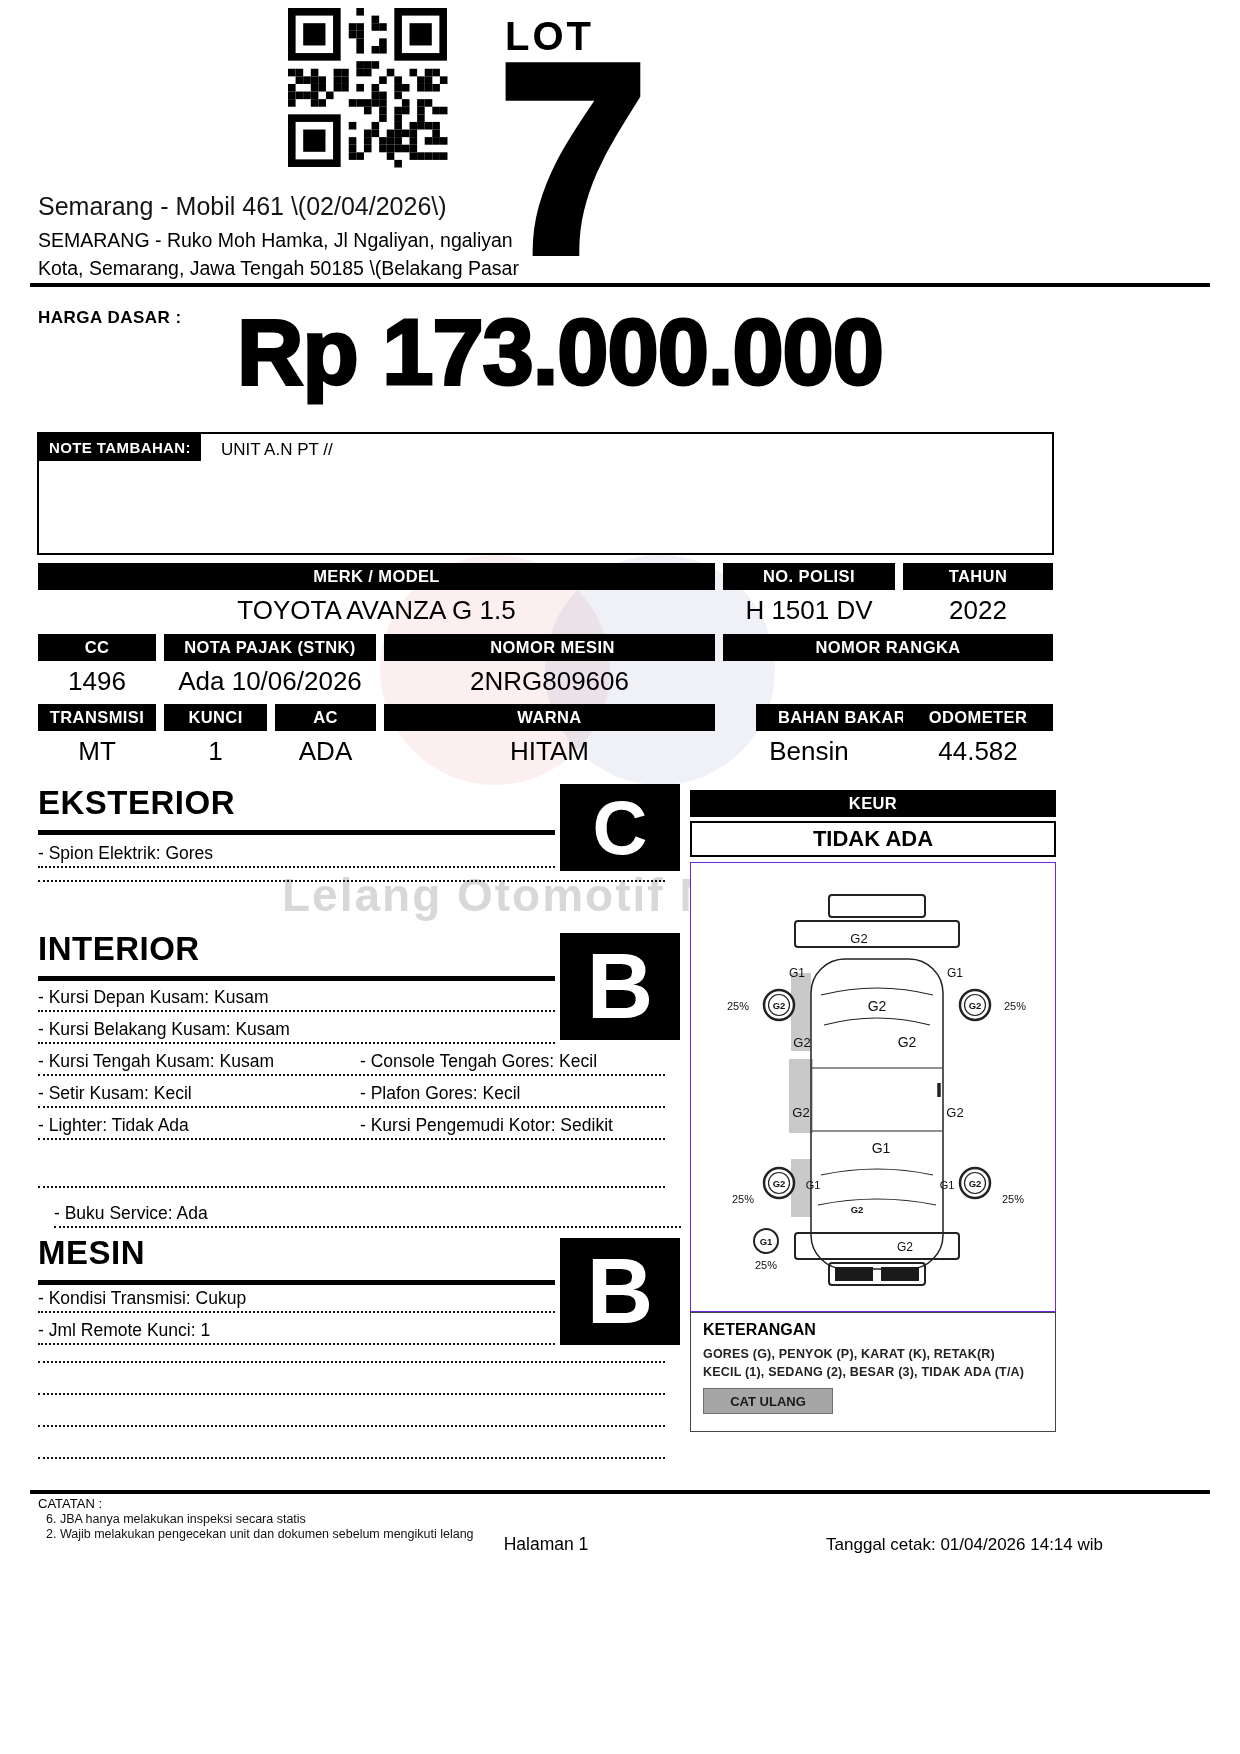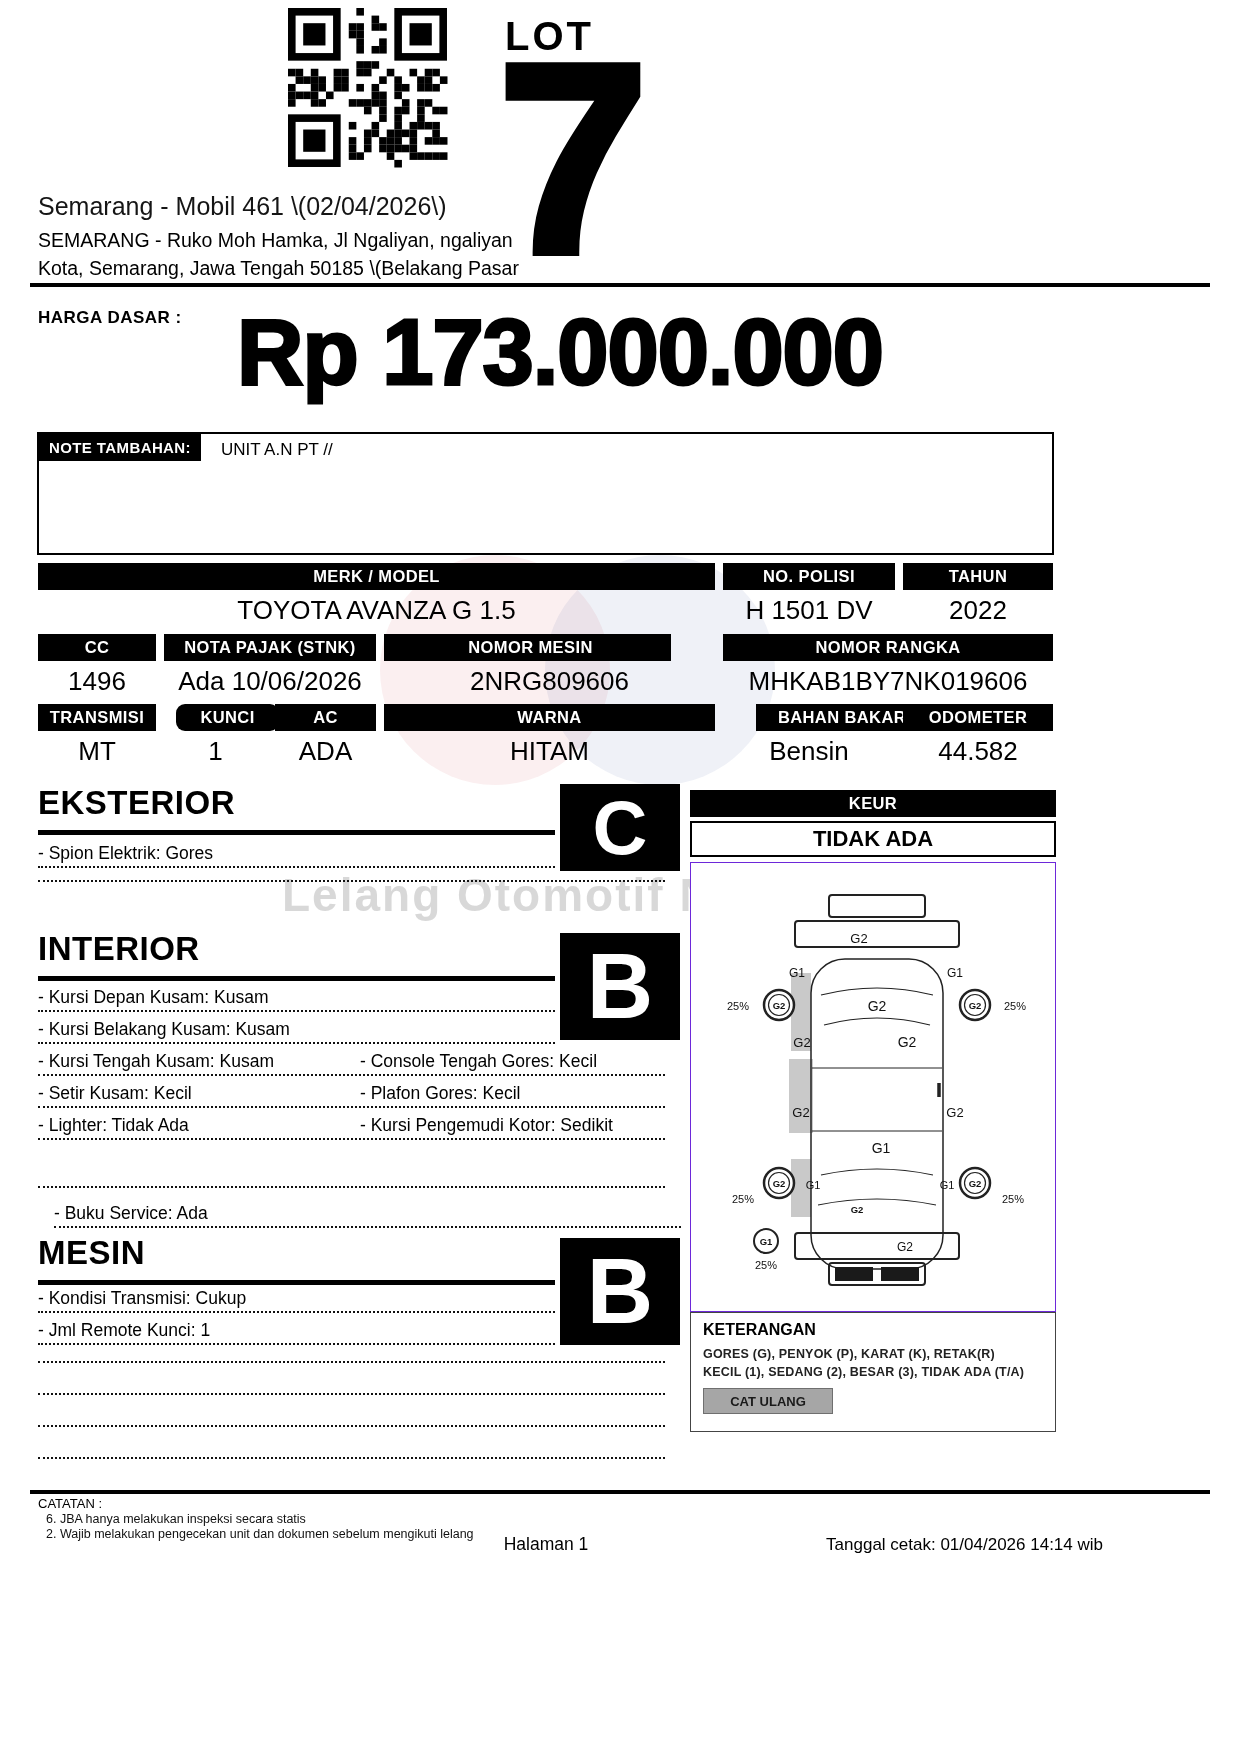--- a/index.html
+++ b/index.html
@@ -216,29 +216,28 @@
 
   <div class="bar" style="left:38px;top:563px;width:677px;">MERK / MODEL</div>
   <div class="bar" style="left:723px;top:563px;width:172px;">NO. POLISI</div>
   <div class="bar" style="left:903px;top:563px;width:150px;">TAHUN</div>
   <div class="cell" style="left:38px;top:590px;width:677px;">TOYOTA AVANZA G 1.5</div>
   <div class="cell" style="left:723px;top:590px;width:172px;">H 1501 DV</div>
   <div class="cell" style="left:903px;top:590px;width:150px;">2022</div>
 
   <div class="bar" style="left:38px;top:634px;width:118px;">CC</div>
   <div class="bar" style="left:164px;top:634px;width:212px;">NOTA PAJAK (STNK)</div>
-  <div class="bar" style="left:384px;top:634px;width:287px;padding-left:6px;">NOMOR MESIN</div>
+  <div class="bar" style="left:384px;top:634px;width:331px;padding-left:6px;">NOMOR MESIN</div>
   <div class="bar" style="left:723px;top:634px;width:330px;">NOMOR RANGKA</div>
   <div class="cell" style="left:38px;top:661px;width:118px;">1496</div>
   <div class="cell" style="left:164px;top:661px;width:212px;">Ada 10/06/2026</div>
   <div class="cell" style="left:384px;top:661px;width:331px;">2NRG809606</div>
-  <div class="cell" style="left:723px;top:661px;width:330px;">MHKAB1BY7NK019606</div>
 
   <div class="bar" style="left:38px;top:704px;width:118px;">TRANSMISI</div>
-  <div class="bar" style="left:176px;top:704px;width:103px;border-radius:9px;">KUNCI</div>
+  <div class="bar" style="left:164px;top:704px;width:103px;">KUNCI</div>
   <div class="bar" style="left:275px;top:704px;width:101px;">AC</div>
   <div class="bar" style="left:384px;top:704px;width:331px;">WARNA</div>
   <div class="bar" style="left:756px;top:704px;width:172px;">BAHAN BAKAR</div>
   <div class="bar" style="left:903px;top:704px;width:150px;">ODOMETER</div>
   <div class="cell" style="left:38px;top:731px;width:118px;">MT</div>
   <div class="cell" style="left:164px;top:731px;width:103px;">1</div>
   <div class="cell" style="left:275px;top:731px;width:101px;">ADA</div>
   <div class="cell" style="left:384px;top:731px;width:331px;">HITAM</div>
   <div class="cell" style="left:723px;top:731px;width:172px;">Bensin</div>
   <div class="cell" style="left:903px;top:731px;width:150px;">44.582</div>

